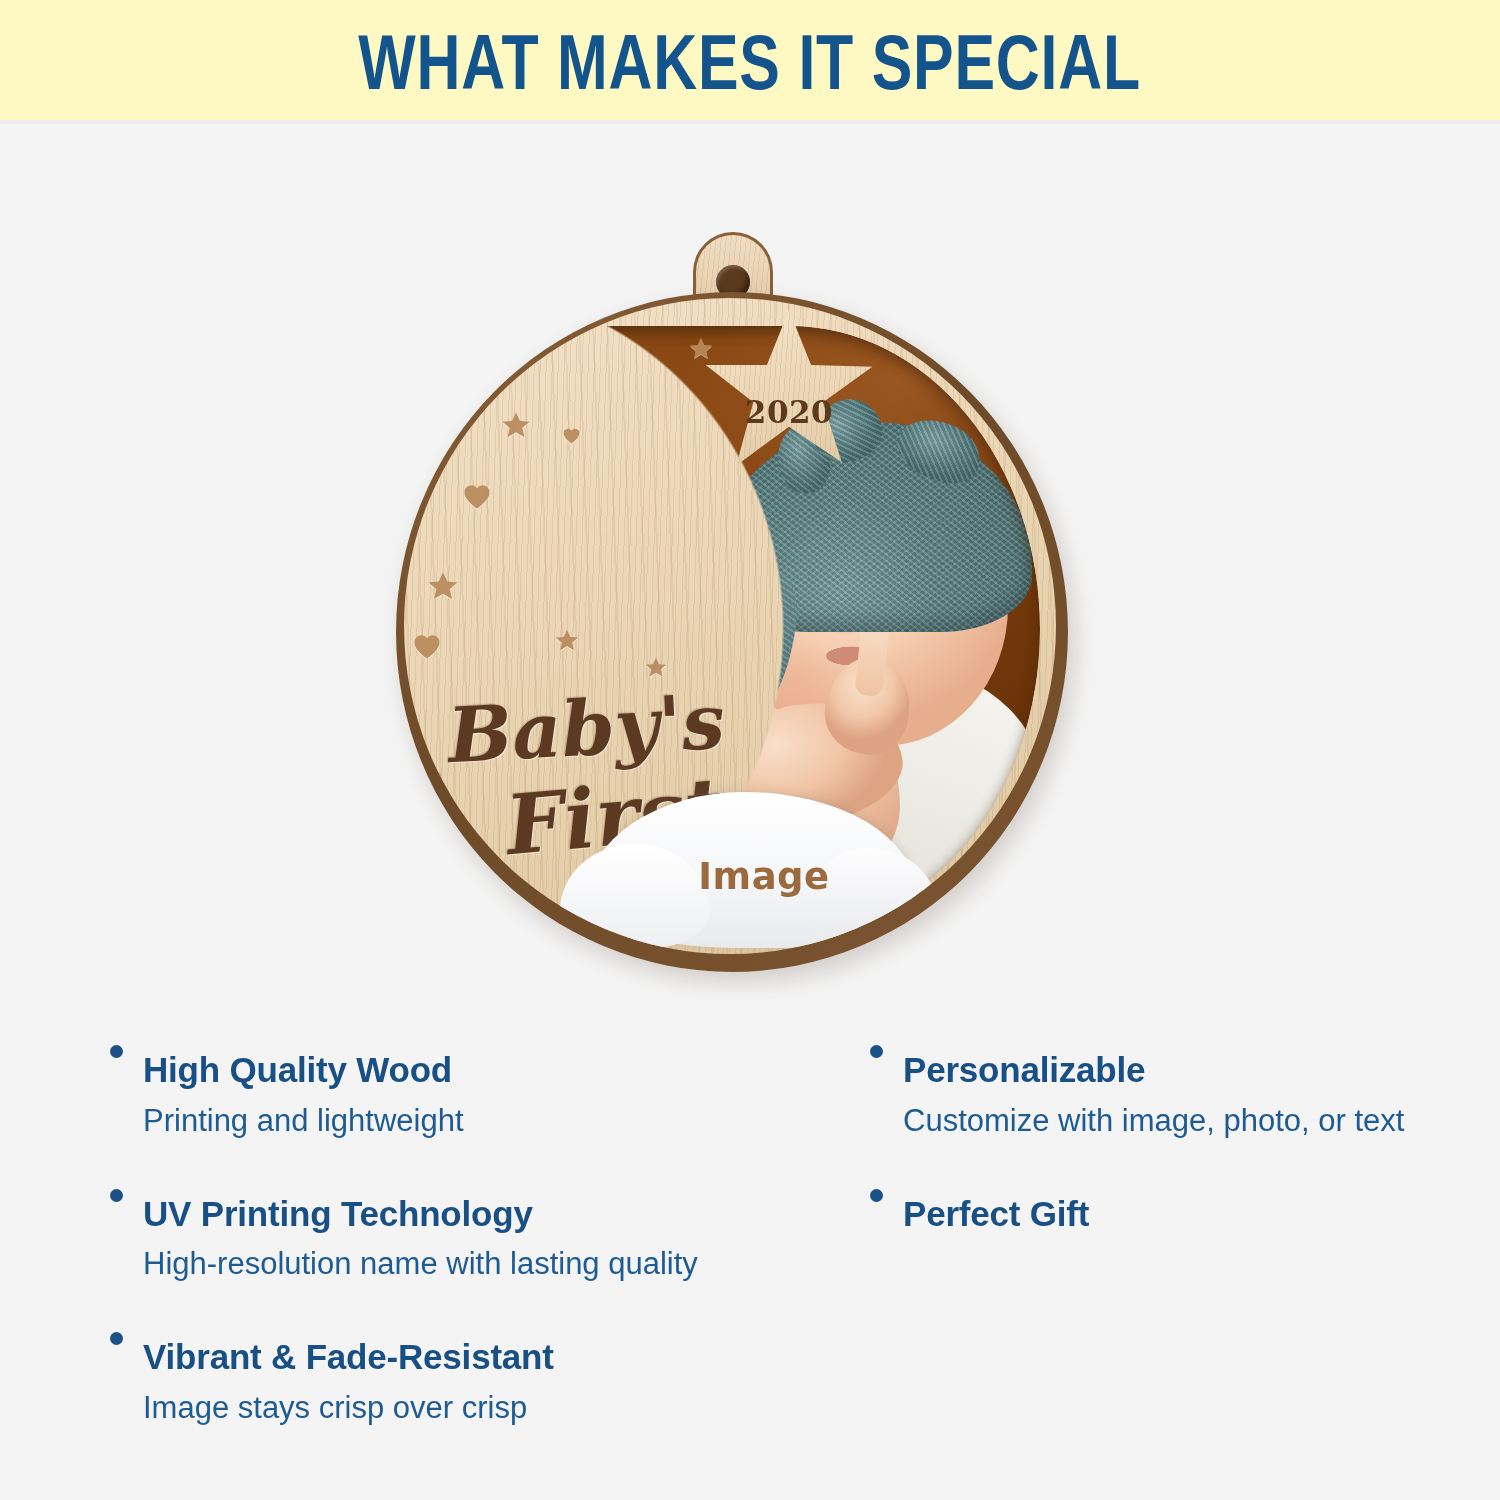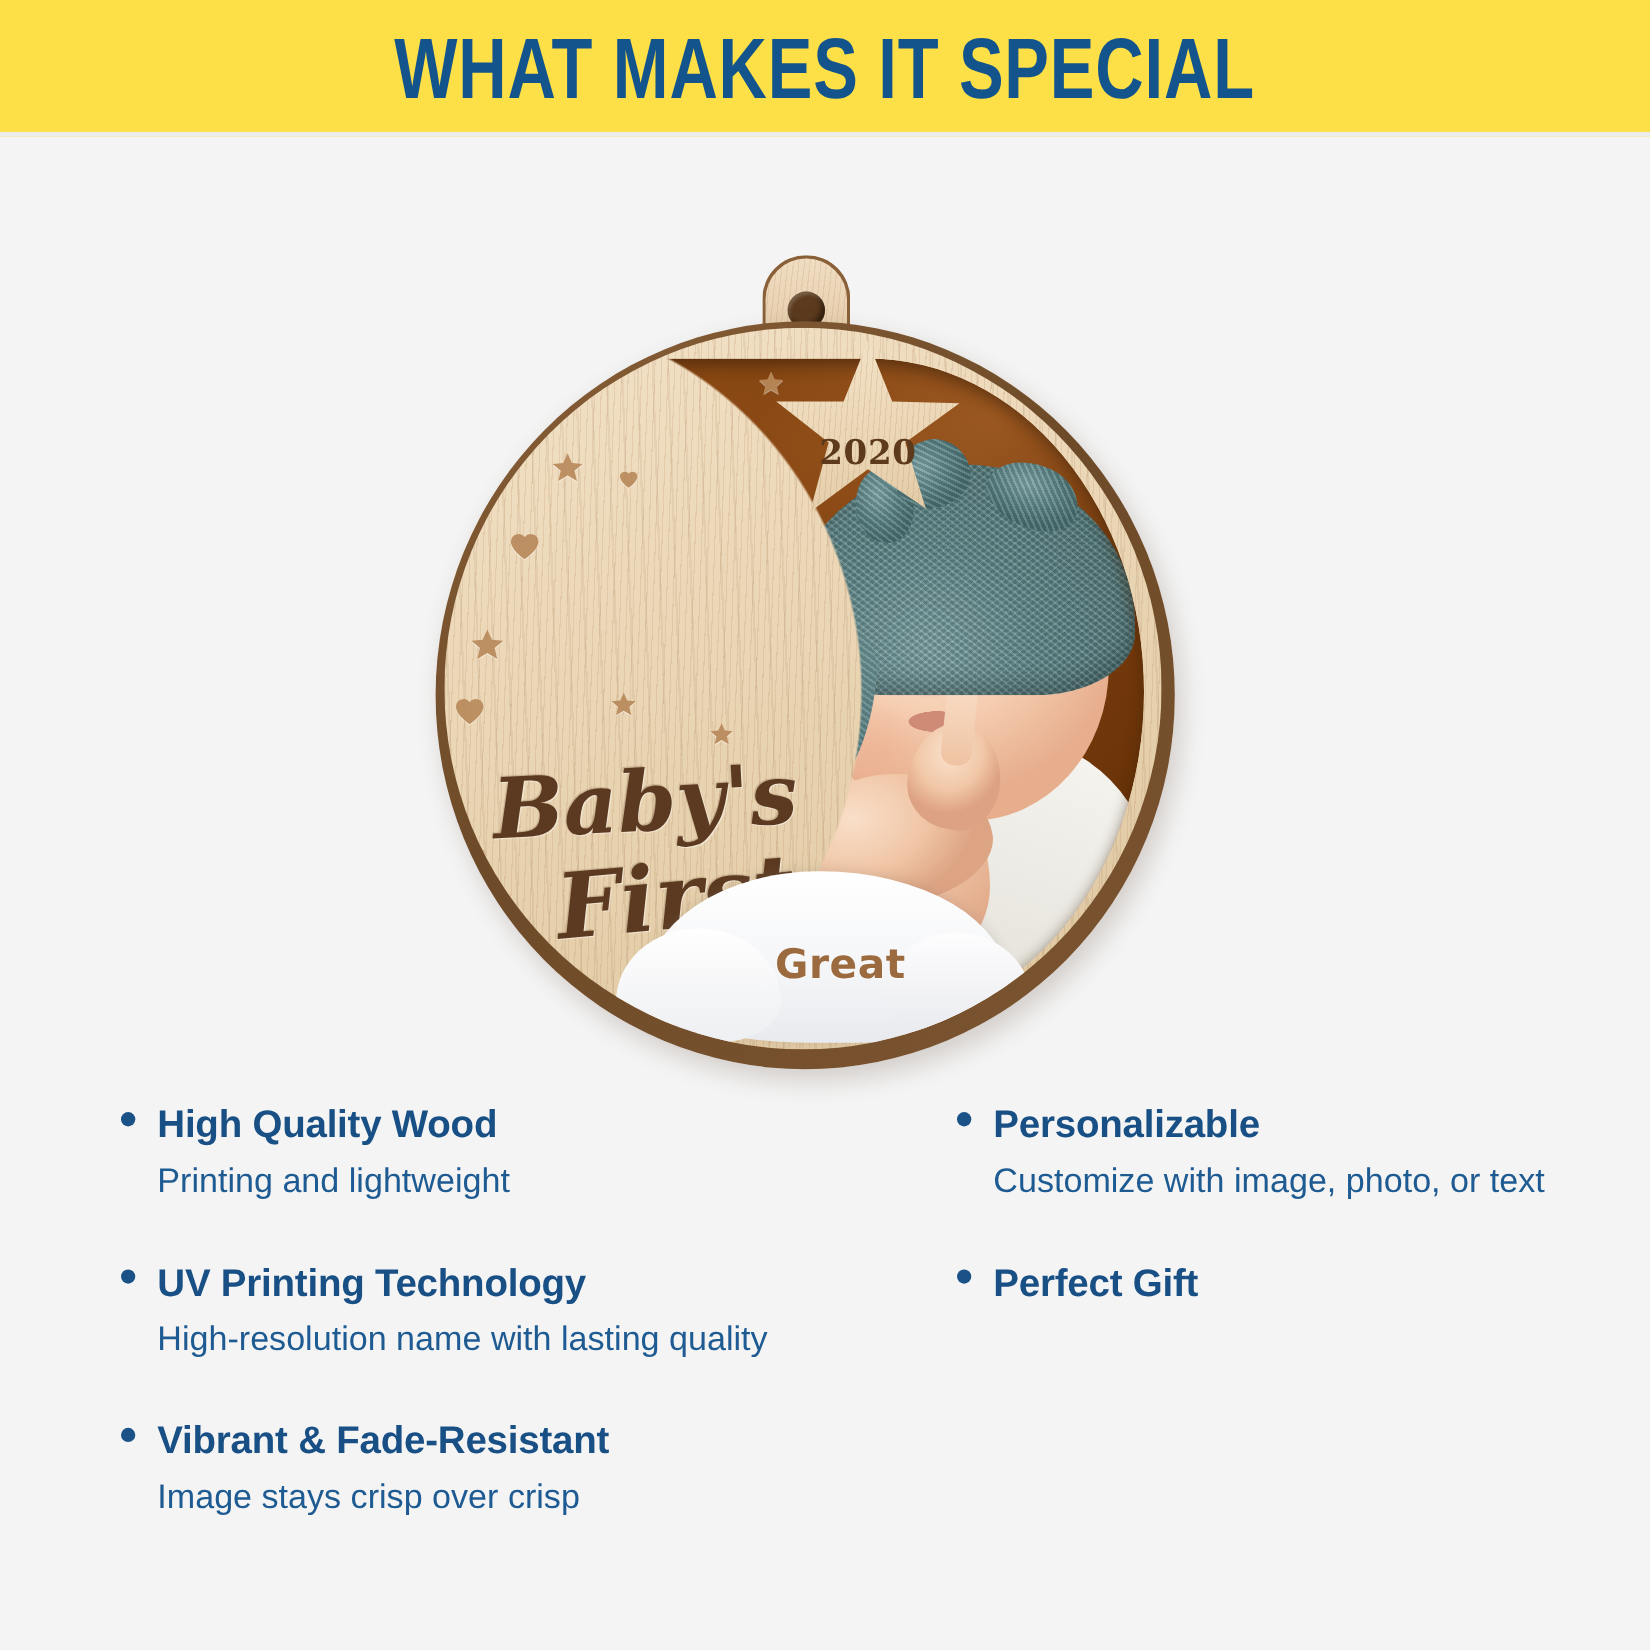--- a/index.html
+++ b/index.html
@@ -8,21 +8,21 @@
   body{
     font-family:"Liberation Sans", sans-serif;
     background:#f4f4f4;
     position:relative;
     overflow:hidden;
   }
 
   
   .header-band{
     position:absolute; left:0; top:0; width:1500px; height:124px;
-    background:#fde047;
+    background:#fef9c3;
     display:flex; align-items:center; justify-content:center;
   }
   .header-band::after{
     content:""; position:absolute; left:0; bottom:0; width:100%; height:4px;
     background:#ececec;
   }
   .header-title{
     font-family:"Liberation Sans", sans-serif;
     font-size:78px; font-weight:bold; letter-spacing:1px;
     color:#14548c;
@@ -286,21 +286,21 @@
 
   
   .features{
     position:absolute; left:0; top:1004px; width:1500px; height:496px;
     padding:0 110px;
   }
   .feature-cols{
     display:grid; grid-template-columns:700px 620px; column-gap:60px;
   }
   .feature{ margin-bottom:56px; }
-  .feature-head{ display:flex; align-items:center; }
+  .feature-head{ display:flex; align-items:flex-start;margin-top:47px; }
   .bullet{
     width:13px; height:13px; border-radius:50%;
     background:#1a5288;
     margin-right:20px; flex:0 0 auto;
     position:relative; top:-6px;
   }
   .feature-title{
     font-size:35px; font-weight:bold; color:#184f85;
     line-height:1.1; letter-spacing:-.2px;
   }
@@ -346,21 +346,21 @@
           <div class="finger"></div>
           <div class="hat"></div>
           <div class="earflap"></div>
           <div class="tie"></div>
           <div class="knot c"></div>
           <div class="knot a"></div>
           <div class="knot b"></div>
         </div>
 
         <div class="cloud"></div>
-        <div class="cloud-name">Great</div>
+        <div class="cloud-name">Image</div>
 
         <div class="year-star"></div>
         <div class="year-star-label">2020</div>
 
         <div class="script script-1">Baby's</div>
         <div class="script script-2">First</div>
         <div class="script script-3">Christmas</div>
 
         <div class="deco soft" style="left:284px; top:38px;">
           <svg width="26" height="26" viewBox="0 0 24 24">

